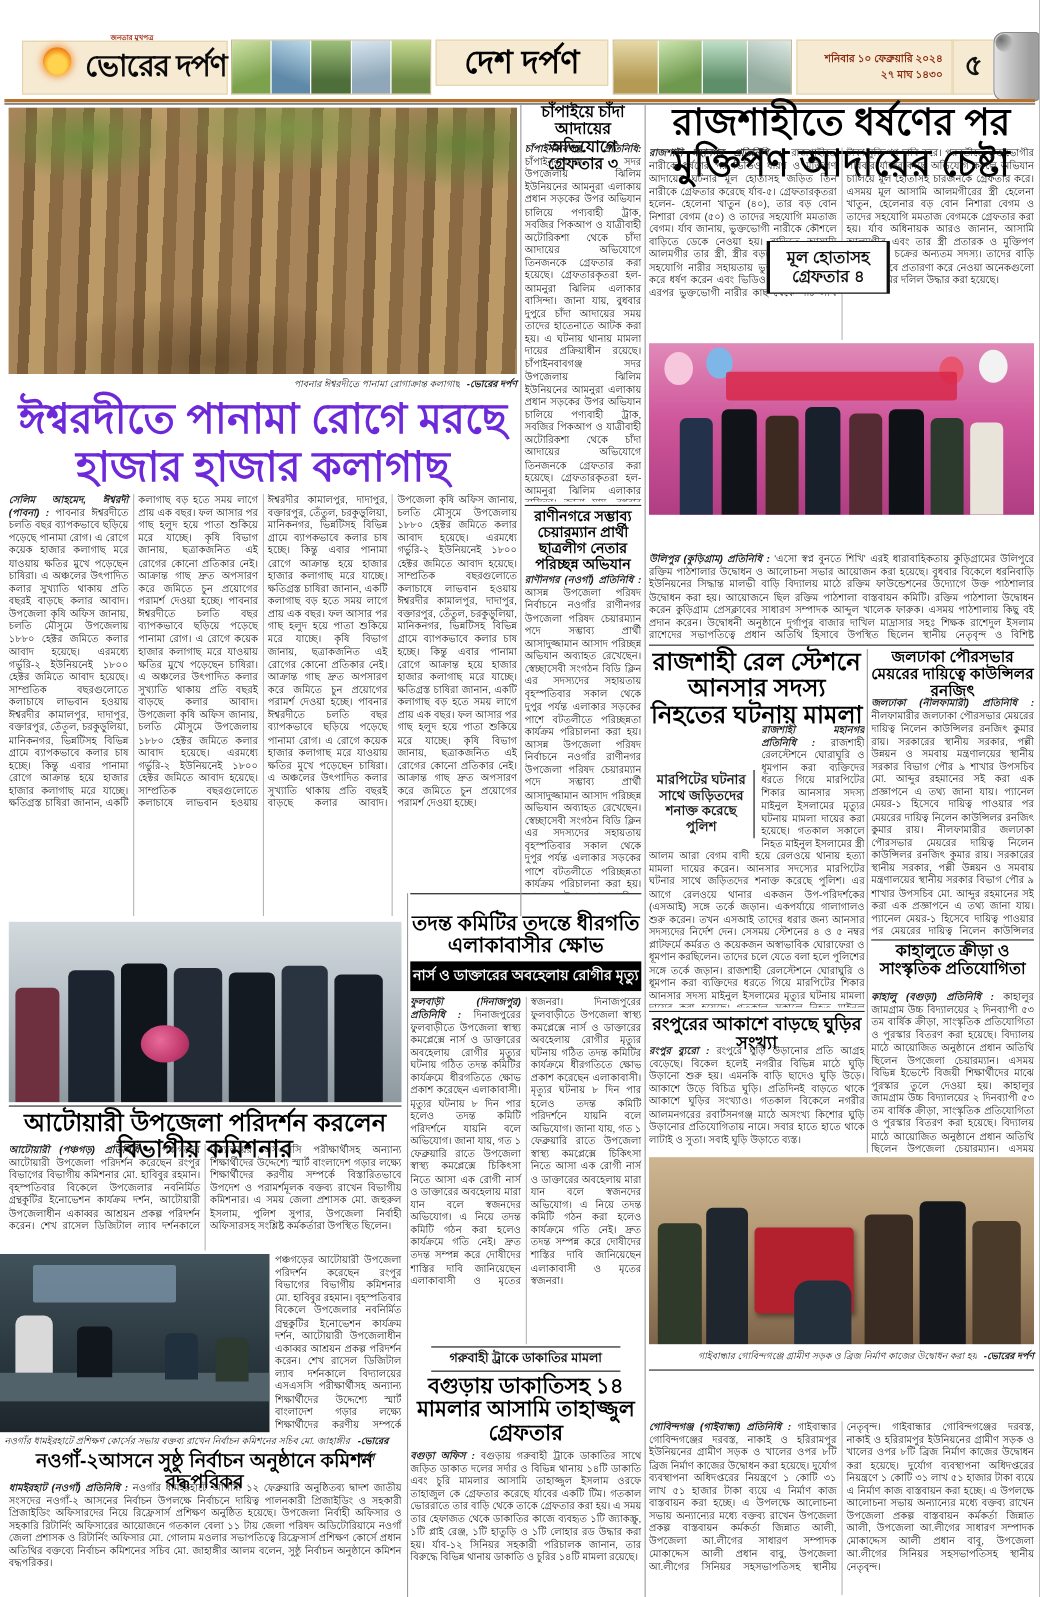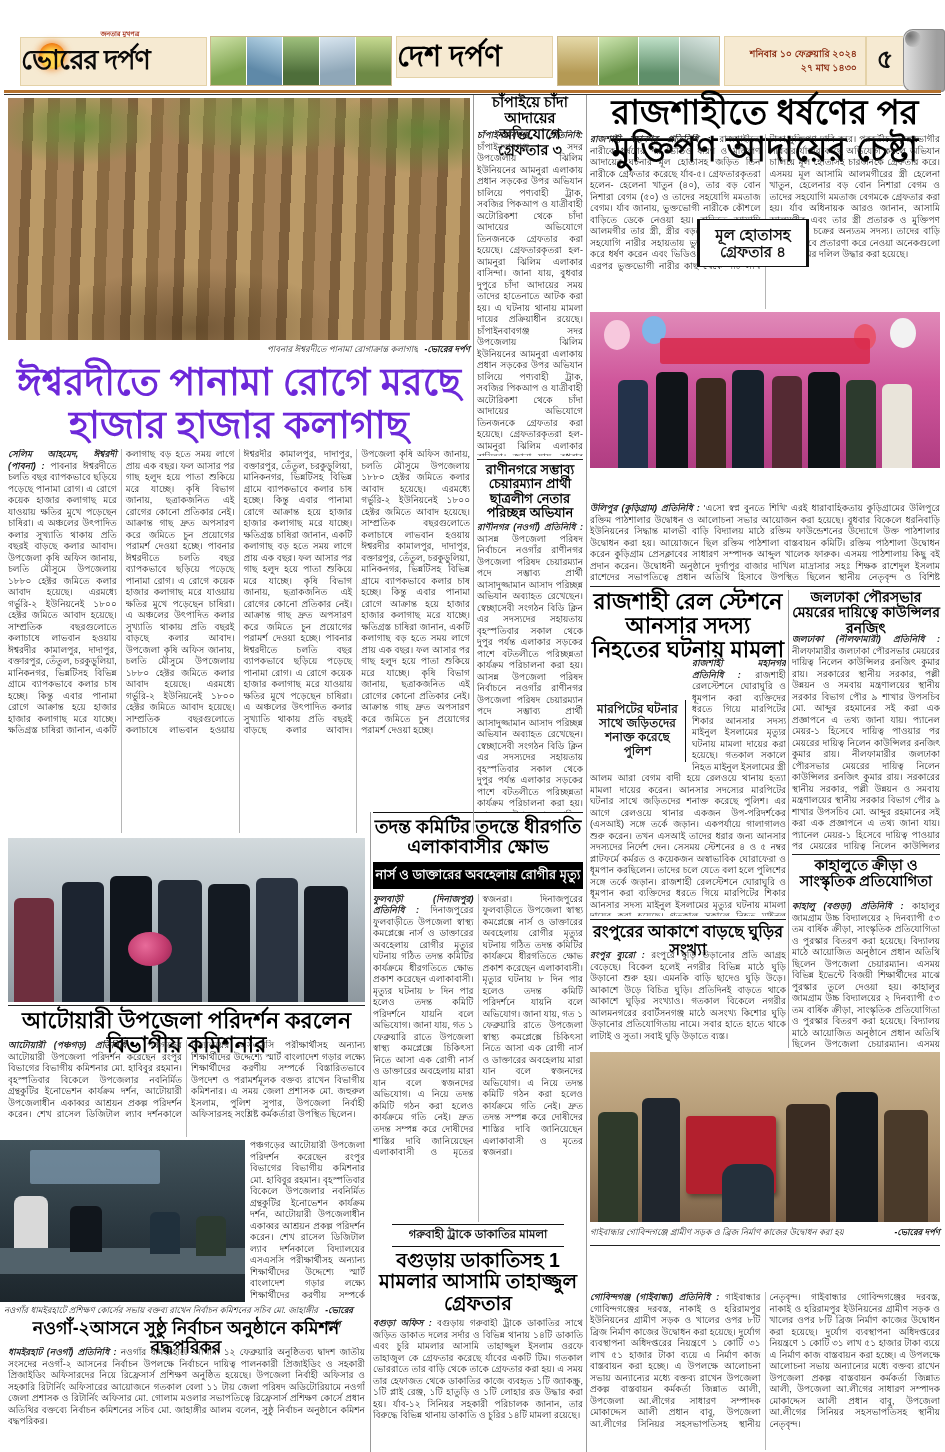--- a/index.html
+++ b/index.html
@@ -28,36 +28,36 @@
              display:flex;align-items:center;justify-content:center;padding:2px}
   .subbar{background:#000;color:#fff;font-weight:bold;text-align:center;padding:3px 2px}
 </style>
 </head>
 <body>
 
 <div class="page">
 
   <div class="abs" style="left:60px;top:29px;width:120px;text-align:center;font-size:6.5px;font-weight:bold;color:#a02810">জনতার মুখপত্র</div>
 
-  <div class="abs cream" style="left:20px;top:37px;width:187px;height:49px;display:flex;align-items:center;justify-content:flex-start">
+  <div class="abs cream" style="left:20px;top:37px;width:187px;height:49px;display:flex;align-items:center;justify-content:flex-end">
     <span style="position:absolute;left:18px;top:5px;width:26px;height:26px;border-radius:50%;
                  background:radial-gradient(circle at 50% 60%, #ffd34d 0 40%, #f07a12 75%, #d8430a 100%);
                  box-shadow:0 0 6px 2px rgba(240,122,18,.6)"></span>
     <span style="position:relative;font-size:27px;font-weight:800;color:#0a0a0a;letter-spacing:-1px">ভোরের দর্পণ</span>
   </div>
 
   <div class="abs" style="left:210px;top:36px;width:182px;height:50px;display:flex;border:1px solid #cbb88d">
     <div class="strip-cell" style="background:linear-gradient(160deg,#cfe3a8,#7da24e 70%)"></div>
     <div class="strip-cell" style="background:linear-gradient(200deg,#bcd9ea,#5f89a8 70%)"></div>
     <div class="strip-cell" style="background:linear-gradient(180deg,#9ec07c,#4e6e3a 75%)"></div>
     <div class="strip-cell" style="background:linear-gradient(170deg,#d9e6f0,#8fa7b8 70%)"></div>
     <div class="strip-cell" style="background:linear-gradient(180deg,#c5d98f,#6e8a46 75%);border-right:none"></div>
   </div>
 
-  <div class="abs cream" style="left:396px;top:36px;width:157px;height:42px;display:flex;align-items:center;justify-content:flex-start">
+  <div class="abs cream" style="left:396px;top:36px;width:157px;height:42px;display:flex;align-items:center;justify-content:center">
     <span style="font-size:29px;font-weight:800;color:#000">দেশ দর্পণ</span>
   </div>
 
   <div class="abs" style="left:557px;top:36px;width:163px;height:50px;display:flex;border:1px solid #cbb88d">
     <div class="strip-cell" style="background:linear-gradient(180deg,#e5d9a8,#b59a55 75%)"></div>
     <div class="strip-cell" style="background:linear-gradient(160deg,#cde6b0,#6f994e 70%)"></div>
     <div class="strip-cell" style="background:linear-gradient(180deg,#bfe0c8,#5f8f6a 75%)"></div>
     <div class="strip-cell" style="background:linear-gradient(200deg,#dce9e4,#93ab9e 70%);border-right:none"></div>
   </div>
 
@@ -174,42 +174,42 @@
   <div class="photo" style="left:590px;top:1052px;width:350px;height:170px;
               background:linear-gradient(180deg,#cdb691 0%,#ab906c 55%,#7d6349 100%)">
     <span style="position:absolute;left:96px;top:64px;width:90px;height:78px;background:#b3202e;border-radius:4px;box-shadow:2px 3px 5px rgba(0,0,0,.4)"></span>
     <span class="fig" style="left:8px;bottom:0;width:40px;height:110px;background:#2f3a2b"></span>
     <span class="fig" style="left:52px;bottom:0;width:38px;height:124px;background:#20262e"></span>
     <span class="fig" style="left:196px;bottom:0;width:44px;height:118px;background:#3a2c22"></span>
     <span class="fig" style="left:246px;bottom:0;width:42px;height:130px;background:#14181d"></span>
     <span class="fig" style="left:294px;bottom:0;width:44px;height:112px;background:#4a3a2a"></span>
     <span class="fig" style="left:132px;bottom:0;width:52px;height:58px;background:#24303c;border-radius:14px 14px 0 0"></span>
   </div>
-  <div class="abs" style="left:590px;top:1226px;width:350px;display:flex;justify-content:space-between;gap:6px">
+  <div class="abs" style="left:590px;top:1226px;width:350px;display:flex;justify-content:flex-end;gap:6px">
     <span class="caption">গাইবান্ধার গোবিন্দগঞ্জে গ্রামীণ সড়ক ও ব্রিজ নির্মাণ কাজের উদ্বোধন করা হয়</span>
     <span class="credit">-ভোরের দর্পণ</span>
   </div>
   <div class="hrule" style="left:590px;top:1245px;width:350px"></div>
   <div class="abs body-text cols-2" style="left:590px;top:1292px;width:350px;height:158px">
     <span class="byline">গোবিন্দগঞ্জ (গাইবান্ধা) প্রতিনিধি :</span>
     <span>গাইবান্ধার গোবিন্দগঞ্জের দরবস্ত, নাকাই ও হরিরামপুর ইউনিয়নের গ্রামীণ সড়ক ও খালের ওপর ৮টি ব্রিজ নির্মাণ কাজের উদ্বোধন করা হয়েছে। দুর্যোগ ব্যবস্থাপনা অধিদপ্তরের নিয়ন্ত্রণে ১ কোটি ৩১ লাখ ৫১ হাজার টাকা ব্যয়ে এ নির্মাণ কাজ বাস্তবায়ন করা হচ্ছে। এ উপলক্ষে আলোচনা সভায় অন্যান্যের মধ্যে বক্তব্য রাখেন উপজেলা প্রকল্প বাস্তবায়ন কর্মকর্তা জিন্নাত আলী, উপজেলা আ.লীগের সাধারণ সম্পাদক মোকাদ্দেস আলী প্রধান বাবু, উপজেলা আ.লীগের সিনিয়র সহসভাপতিসহ স্থানীয় নেতৃবৃন্দ। গাইবান্ধার গোবিন্দগঞ্জের দরবস্ত, নাকাই ও হরিরামপুর ইউনিয়নের গ্রামীণ সড়ক ও খালের ওপর ৮টি ব্রিজ নির্মাণ কাজের উদ্বোধন করা হয়েছে। দুর্যোগ ব্যবস্থাপনা অধিদপ্তরের নিয়ন্ত্রণে ১ কোটি ৩১ লাখ ৫১ হাজার টাকা ব্যয়ে এ নির্মাণ কাজ বাস্তবায়ন করা হচ্ছে। এ উপলক্ষে আলোচনা সভায় অন্যান্যের মধ্যে বক্তব্য রাখেন উপজেলা প্রকল্প বাস্তবায়ন কর্মকর্তা জিন্নাত আলী, উপজেলা আ.লীগের সাধারণ সম্পাদক মোকাদ্দেস আলী প্রধান বাবু, উপজেলা আ.লীগের সিনিয়র সহসভাপতিসহ স্থানীয় নেতৃবৃন্দ।</span>
   </div>
 
   <div class="abs" style="left:373px;top:812px;width:210px;height:410px;background:#fff;border-top:1px solid #111">
-    <div class="headline" style="margin-top:4px;font-size:18.5px">তদন্ত কমিটির তদন্তে ধীরগতি এলাকাবাসীর ক্ষোভ</div>
+    <div class="headline" style="margin-top:16px;font-size:18.5px">তদন্ত কমিটির তদন্তে ধীরগতি এলাকাবাসীর ক্ষোভ</div>
     <div class="subbar" style="margin-top:4px;font-size:13px">নার্স ও ডাক্তারের অবহেলায় রোগীর মৃত্যু</div>
     <div class="body-text cols-2" style="margin-top:5px;height:328px">
       <span class="byline">ফুলবাড়ী (দিনাজপুর) প্রতিনিধি :</span>
       <span>দিনাজপুরের ফুলবাড়ীতে উপজেলা স্বাস্থ্য কমপ্লেক্সে নার্স ও ডাক্তারের অবহেলায় রোগীর মৃত্যুর ঘটনায় গঠিত তদন্ত কমিটির কার্যক্রমে ধীরগতিতে ক্ষোভ প্রকাশ করেছেন এলাকাবাসী। মৃত্যুর ঘটনায় ৮ দিন পার হলেও তদন্ত কমিটি পরিদর্শনে যায়নি বলে অভিযোগ। জানা যায়, গত ১ ফেব্রুয়ারি রাতে উপজেলা স্বাস্থ্য কমপ্লেক্সে চিকিৎসা নিতে আসা এক রোগী নার্স ও ডাক্তারের অবহেলায় মারা যান বলে স্বজনদের অভিযোগ। এ নিয়ে তদন্ত কমিটি গঠন করা হলেও কার্যক্রমে গতি নেই। দ্রুত তদন্ত সম্পন্ন করে দোষীদের শাস্তির দাবি জানিয়েছেন এলাকাবাসী ও মৃতের স্বজনরা। দিনাজপুরের ফুলবাড়ীতে উপজেলা স্বাস্থ্য কমপ্লেক্সে নার্স ও ডাক্তারের অবহেলায় রোগীর মৃত্যুর ঘটনায় গঠিত তদন্ত কমিটির কার্যক্রমে ধীরগতিতে ক্ষোভ প্রকাশ করেছেন এলাকাবাসী। মৃত্যুর ঘটনায় ৮ দিন পার হলেও তদন্ত কমিটি পরিদর্শনে যায়নি বলে অভিযোগ। জানা যায়, গত ১ ফেব্রুয়ারি রাতে উপজেলা স্বাস্থ্য কমপ্লেক্সে চিকিৎসা নিতে আসা এক রোগী নার্স ও ডাক্তারের অবহেলায় মারা যান বলে স্বজনদের অভিযোগ। এ নিয়ে তদন্ত কমিটি গঠন করা হলেও কার্যক্রমে গতি নেই। দ্রুত তদন্ত সম্পন্ন করে দোষীদের শাস্তির দাবি জানিয়েছেন এলাকাবাসী ও মৃতের স্বজনরা।</span>
     </div>
   </div>
 
   <div class="abs" style="left:373px;top:1222px;width:210px;height:230px;background:#fff">
     <div class="kicker" style="width:172px;margin:2px auto 0;font-size:11.5px;padding:1px 0">গরুবাহী ট্রাকে ডাকাতির মামলা</div>
-    <div class="headline" style="margin-top:3px;font-size:19.5px">বগুড়ায় ডাকাতিসহ 1 মামলার আসামি তাহাজ্জুল গ্রেফতার</div>
+    <div class="headline" style="margin-top:3px;font-size:19.5px">বগুড়ায় ডাকাতিসহ ১৪ মামলার আসামি তাহাজ্জুল গ্রেফতার</div>
     <div class="body-text" style="margin-top:4px;height:142px">
       <span class="byline">বগুড়া অফিস :</span>
       <span>বগুড়ায় গরুবাহী ট্রাকে ডাকাতির সাথে জড়িত ডাকাত দলের সর্দার ও বিভিন্ন থানায় ১৪টি ডাকাতি এবং চুরি মামলার আসামি তাহাজ্জুল ইসলাম ওরফে তাহাজুল কে গ্রেফতার করেছে র্যাবের একটি টিম। গতকাল ভোররাতে তার বাড়ি থেকে তাকে গ্রেফতার করা হয়। এ সময় তার হেফাজত থেকে ডাকাতির কাজে ব্যবহৃত ১টি জ্যাকস্ক্রু, ১টি প্লাই রেঞ্জ, ১টি হাতুড়ি ও ১টি লোহার রড উদ্ধার করা হয়। র্যাব-১২ সিনিয়র সহকারী পরিচালক জানান, তার বিরুদ্ধে বিভিন্ন থানায় ডাকাতি ও চুরির ১৪টি মামলা রয়েছে।</span>
     </div>
   </div>
 
   <div class="photo" style="left:8px;top:838px;width:357px;height:164px;
               background:linear-gradient(180deg,#d3dadd 0%,#b8c2c8 40%,#8e989f 100%)">
     <span class="fig" style="left:6px;bottom:0;width:40px;height:104px;background:#6e2f3e"></span>
     <span class="fig" style="left:54px;bottom:0;width:42px;height:120px;background:#1c2430"></span>

